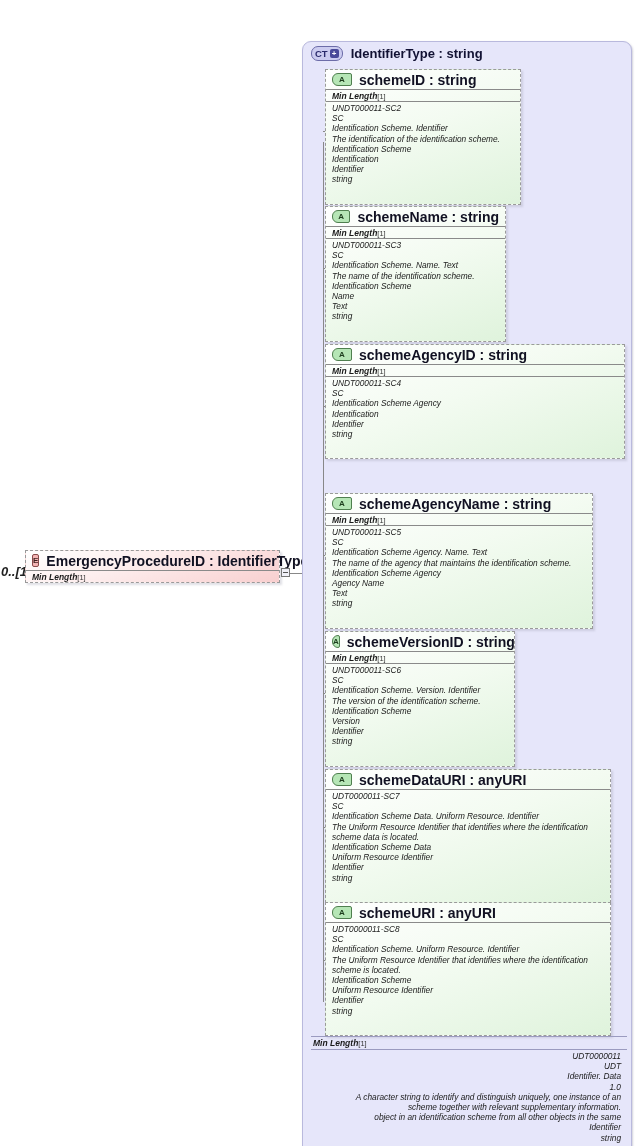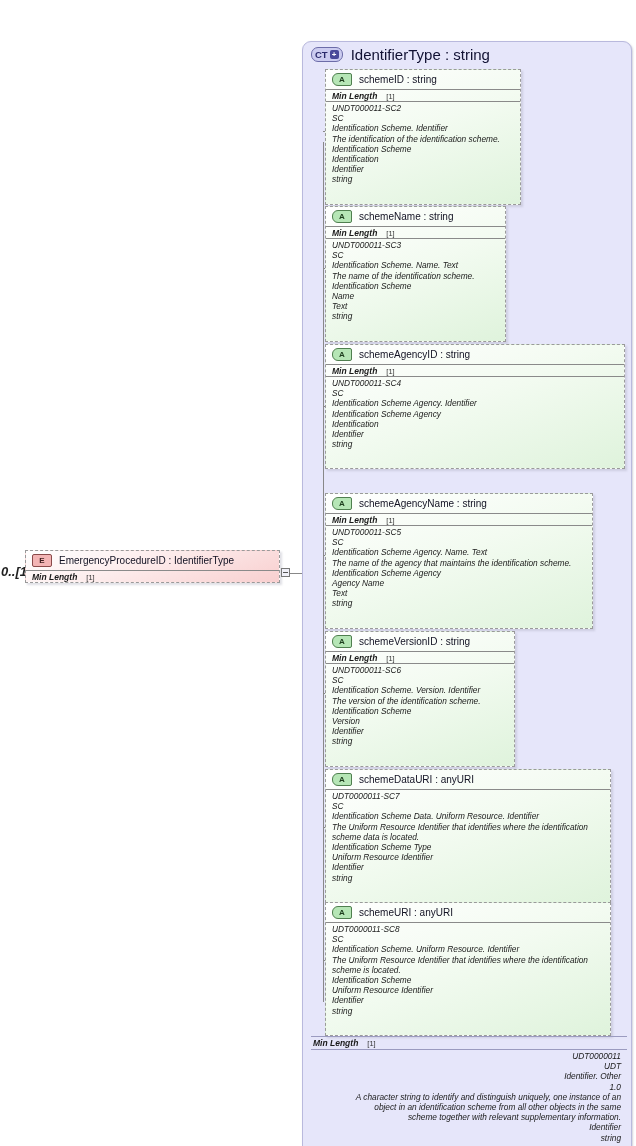--- a/index.html
+++ b/index.html
@@ -62,22 +62,22 @@
     width: 9px;
     height: 9px;
     background: #4a4a9a;
     color: #fff;
     border-radius: 2px;
     font-size: 8px;
     line-height: 9px;
     font-weight: bold;
   }
   .ct-title {
-    font-size: 15px;
-    font-weight: normal;
+    font-size: 13px;
+    font-weight: bold;
     color: #111133;
     white-space: nowrap;
   }
 
   
   .attr-box {
     position: absolute;
     box-sizing: border-box;
     background: linear-gradient(160deg,#ffffff 0%,#f3fbf1 45%,#dff3dc 100%);
     border: 1px dashed #9a9a9a;
@@ -100,31 +100,30 @@
     box-sizing: border-box;
     background: #b6e6b6;
     border: 1px solid #4f7f4f;
     border-radius: 6px 2px 2px 6px;
     font-size: 8px;
     font-weight: bold;
     color: #1d3d1d;
     line-height: 1;
   }
   .attr-name {
-    font-size: 10px;
-    font-weight: normal;
+    font-size: 14px;
+    font-weight: bold;
     color: #111122;
     white-space: nowrap;
   }
   .rule-row {
     border-top: 1px solid #8a8a8a;
     padding: 1px 6px 1px 6px;
     display: flex;
     align-items: baseline;
-    gap: 9px;
     height: 12px;
     box-sizing: border-box;
   }
   .rule-label {
     font-size: 8.5px;
     font-style: italic;
     font-weight: bold;
     color: #1a1a1a;
     white-space: nowrap;
   }
@@ -330,21 +329,20 @@
           <span class="attr-badge">A</span>
           <span class="attr-name">schemeAgencyID : string</span>
         </div>
         <div class="rule-row">
           <span class="rule-label">Min Length</span>
           <span class="rule-val">[1]</span>
         </div>
         <div class="doc-block">
           <div class="doc-line">UNDT000011-SC4</div>
           <div class="doc-line">SC</div>
-          <div class="doc-line">Identification Scheme Agency. Identifier</div>
           <div class="doc-line">Identification Scheme Agency</div>
           <div class="doc-line">Identification</div>
           <div class="doc-line">Identifier</div>
           <div class="doc-line">string</div>
         </div>
       </div>
       <div class="tree-stub" style="left: 20px; top: 364px; width: 2px;"></div>
       <div class="attr-box" style="left: 22px; top: 451px; width: 268px;">
         <div class="attr-head">
           <span class="attr-badge">A</span>
@@ -391,21 +389,21 @@
         <div class="attr-head">
           <span class="attr-badge">A</span>
           <span class="attr-name">schemeDataURI : anyURI</span>
         </div>
         <div class="doc-block">
           <div class="doc-line">UDT0000011-SC7</div>
           <div class="doc-line">SC</div>
           <div class="doc-line">Identification Scheme Data. Uniform Resource. Identifier</div>
           <div class="doc-line">The Uniform Resource Identifier that identifies where the identification</div>
           <div class="doc-line">scheme data is located.</div>
-          <div class="doc-line">Identification Scheme Type</div>
+          <div class="doc-line">Identification Scheme Data</div>
           <div class="doc-line">Uniform Resource Identifier</div>
           <div class="doc-line">Identifier</div>
           <div class="doc-line">string</div>
         </div>
       </div>
       <div class="tree-stub" style="left: 20px; top: 785px; width: 2px;"></div>
       <div class="attr-box" style="left: 22px; top: 860px; width: 286px;">
         <div class="attr-head">
           <span class="attr-badge">A</span>
           <span class="attr-name">schemeURI : anyURI</span>
@@ -426,22 +424,22 @@
     </div>
 
   <div id="type-doc">
     <div class="rule-row">
       <span class="rule-label">Min Length</span>
       <span class="rule-val">[1]</span>
     </div>
     <div class="doc-block">
         <div class="doc-line">UDT0000011</div>
         <div class="doc-line">UDT</div>
-        <div class="doc-line">Identifier. Other</div>
+        <div class="doc-line">Identifier. Data</div>
         <div class="doc-line">1.0</div>
         <div class="doc-line">A character string to identify and distinguish uniquely, one instance of an</div>
+        <div class="doc-line">scheme together with relevant supplementary information.</div>
         <div class="doc-line">object in an identification scheme from all other objects in the same</div>
-        <div class="doc-line">scheme together with relevant supplementary information.</div>
         <div class="doc-line">Identifier</div>
         <div class="doc-line">string</div>
       </div>
   </div>
 </div>
 
 </body></html>

